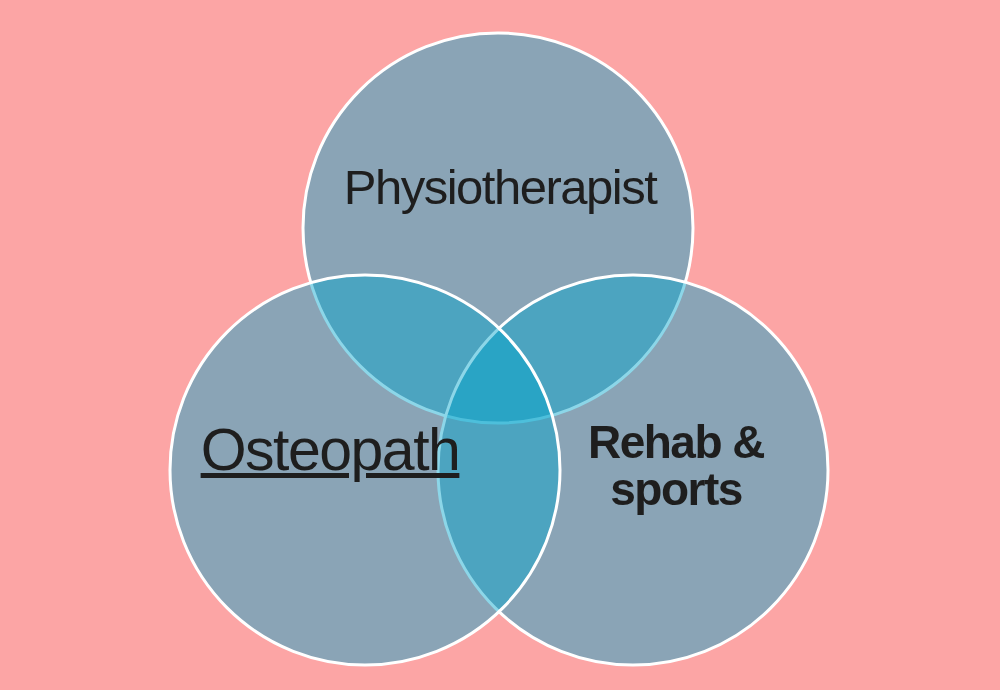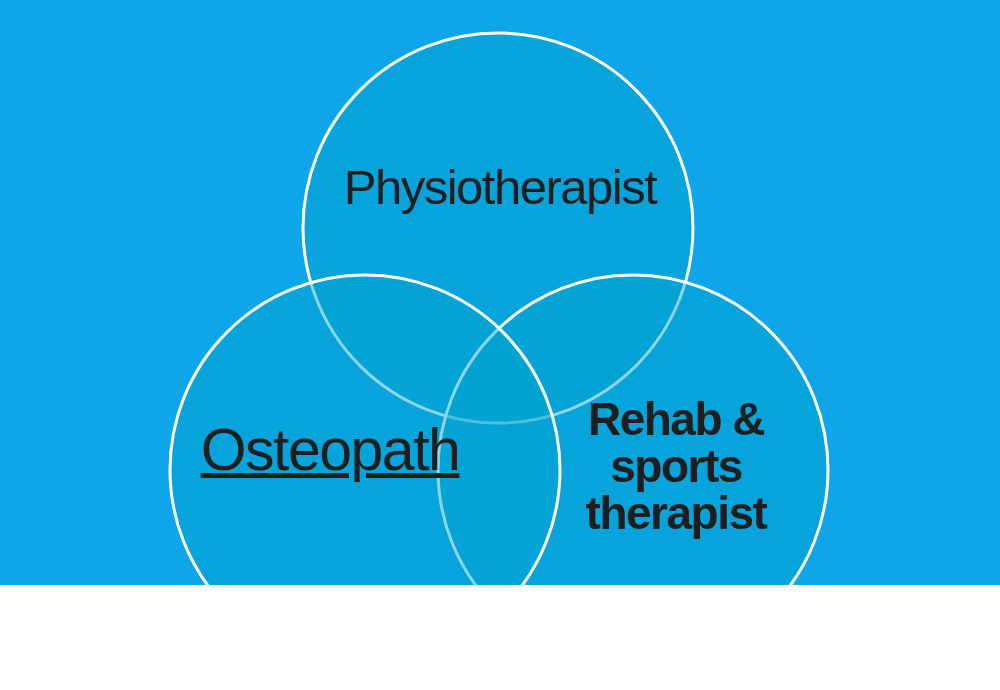--- a/index.html
+++ b/index.html
@@ -3,22 +3,22 @@
 <meta charset="utf-8">
 <style>
   html, body {
     margin: 0;
     padding: 0;
     background: #ffffff;
   }
   .canvas {
     position: relative;
     width: 1000px;
-    height: 585px;
-    background: #0ea5e9;
+    height: 690px;
+    background: #fca5a5;
     overflow: hidden;
     font-family: "Liberation Sans", "DejaVu Sans", sans-serif;
   }
   .venn-svg {
     position: absolute;
     left: 0;
     top: 0;
     display: block;
   }
   .venn-circle {
@@ -65,16 +65,15 @@
     <circle class="venn-circle" cx="365" cy="470" r="195" fill="#00A4CC"></circle>
   </svg>
 
   <div class="label label-top">Physiotherapist</div>
 
   <div class="label label-left">Osteopath</div>
 
   <div class="label label-right">
     <div>Rehab &amp;</div>
     <div>sports</div>
-    <div>therapist</div>
   </div>
 
 </div>
 
 </body></html>

